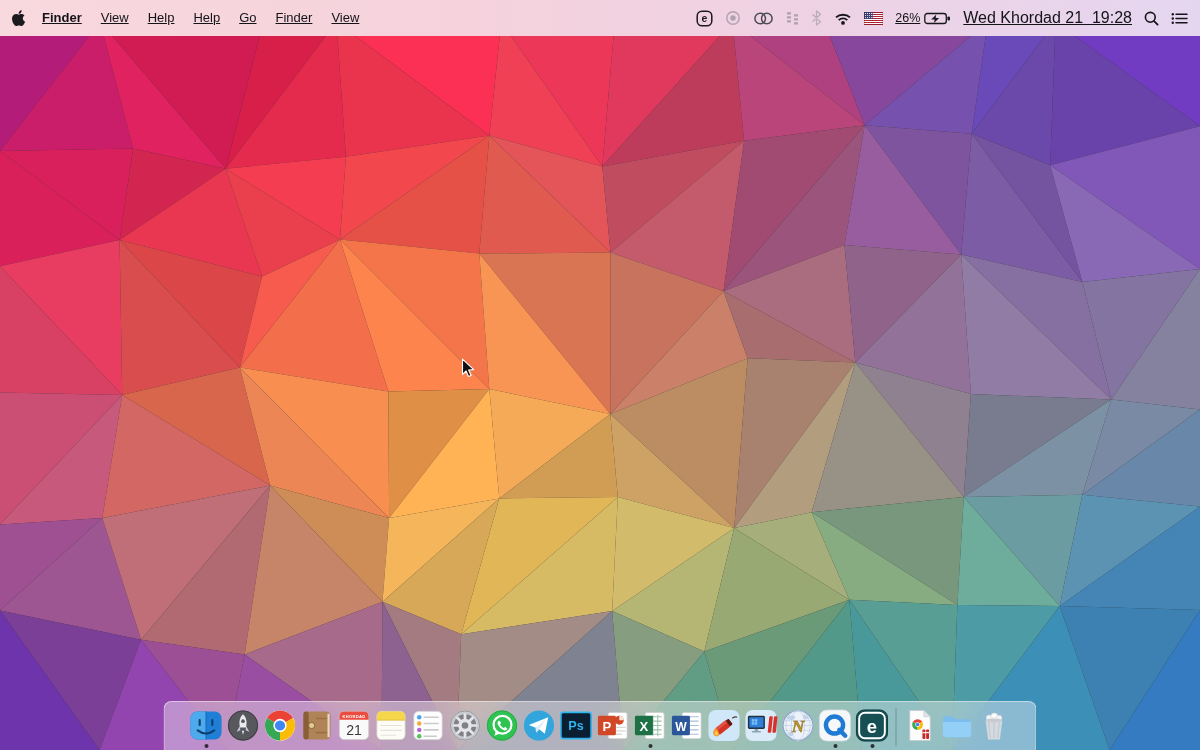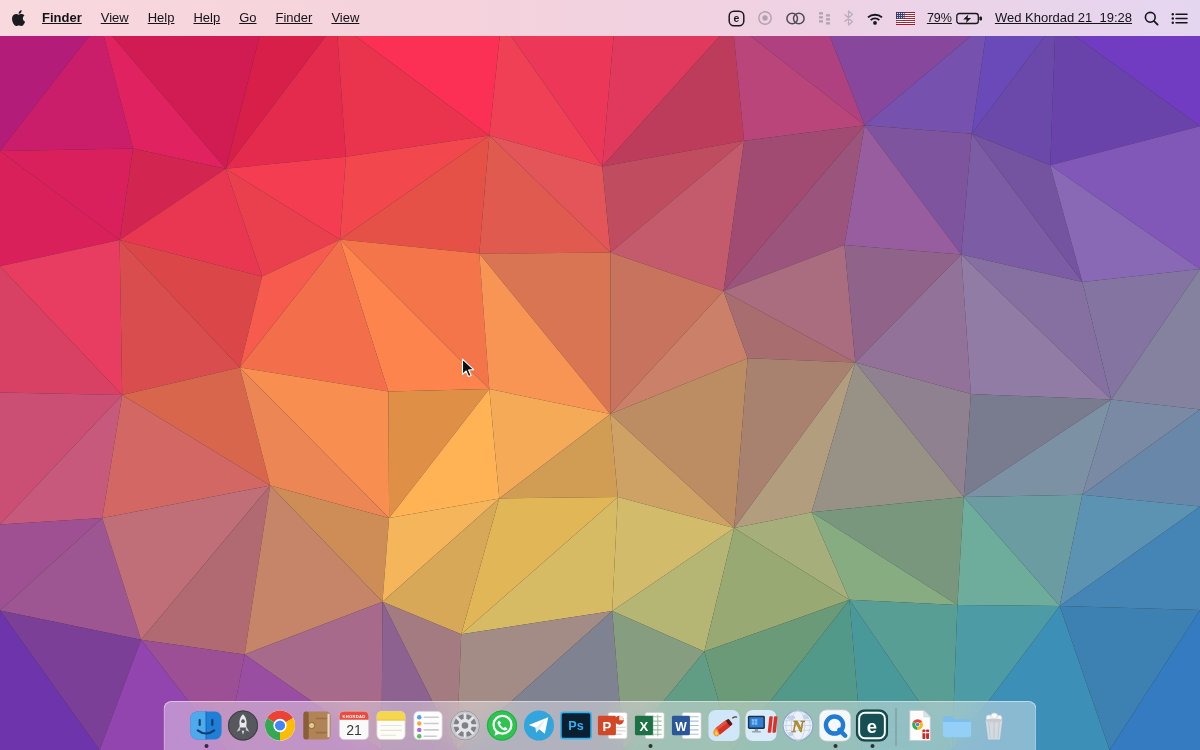--- a/index.html
+++ b/index.html
@@ -11,21 +11,21 @@
     background:linear-gradient(90deg,#f8d9de 0%,#f5d2dc 38%,#efd2e3 65%,#e5d6f0 100%);
     font-size:13px;color:#131318;text-decoration:underline;}
   .apple{display:flex;align-items:center;margin-top:-1px;}
   .menus{display:flex;align-items:center;gap:19px;margin-left:17px;}
   .menu-item{cursor:default;line-height:22px;}
   .menu-item.bold{font-weight:bold;}
   .status{margin-left:auto;display:flex;align-items:center;gap:12px;}
   .status-item{display:flex;align-items:center;gap:4px;line-height:22px;}
   .status-item.dim{opacity:.48;}
   .status-item svg{display:block;}
-  .clock{white-space:pre;font-size:13px;}
+  .clock{white-space:pre;font-size:16px;}
   .batt-label{font-size:12.5px;}
   
   #wallpaper{position:absolute;top:22px;left:0;z-index:1;display:block;}
   
   .dock{position:absolute;z-index:40;bottom:0;left:50%;transform:translateX(-50%);
     display:flex;align-items:flex-end;padding:4px 23px 1px;box-sizing:border-box;
     background:rgba(248,246,250,0.42);
     border:1px solid rgba(255,255,255,0.45);border-bottom:none;
     border-radius:8px 8px 0 0;backdrop-filter:blur(14px);}
   .dock-item{position:relative;width:37px;height:43px;display:flex;
@@ -249,21 +249,21 @@
             <circle cx="5.4" cy="3.5" r=".55" fill="#fff"></circle>
             <circle cx="7.4" cy="3.5" r=".55" fill="#fff"></circle>
             <circle cx="1.4" cy="5.6" r=".55" fill="#fff"></circle>
             <circle cx="3.4" cy="5.6" r=".55" fill="#fff"></circle>
             <circle cx="5.4" cy="5.6" r=".55" fill="#fff"></circle>
             <circle cx="7.4" cy="5.6" r=".55" fill="#fff"></circle>
     <rect x=".25" y=".25" width="18.5" height="12.5" fill="none" stroke="rgba(0,0,0,.3)" stroke-width=".5"></rect>
           </svg>
         </span>
         <span class="status-item">
-          <span class="batt-label">79%</span>
+          <span class="batt-label">26%</span>
           <svg width="27" height="13" viewBox="0 0 27 13">
   <rect x=".8" y="1.5" width="21.5" height="10" rx="2.6" fill="none" stroke="#17171b" stroke-width="1.3"></rect>
   <rect x="23.4" y="4.4" width="2.6" height="4.2" rx="1.1" fill="#17171b"></rect>
   <polygon points="12.3,2.4 7.2,7.4 10.7,7.4 10,11 15.1,5.9 11.6,5.9" fill="#17171b"></polygon>
           </svg>
         </span>
         <span class="status-item clock">Wed Khordad 21  19:28</span>
         <span class="status-item">
           <svg width="15" height="15" viewBox="0 0 15 15">
     <circle cx="6.3" cy="6.3" r="4.9" fill="none" stroke="#15151a" stroke-width="1.6"></circle>

